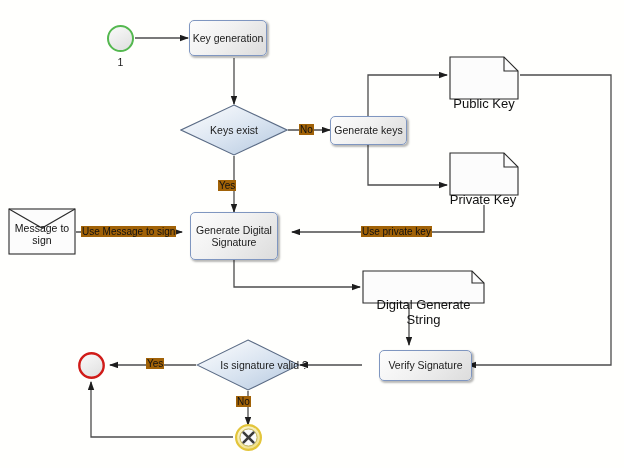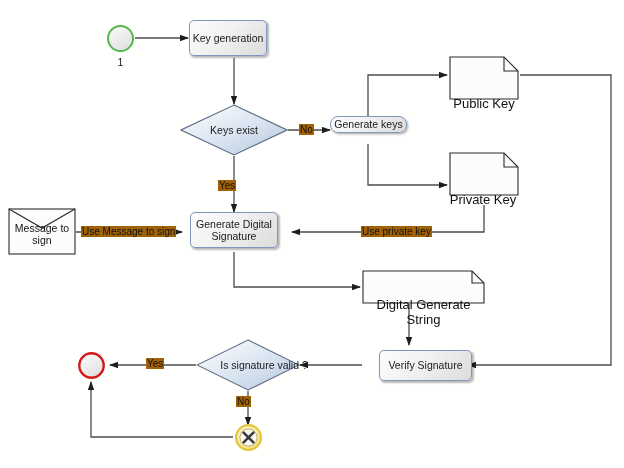--- a/index.html
+++ b/index.html
@@ -194,21 +194,21 @@
     <span>Key generation</span>
   </div>
 
   <div class="node diamond-wrap" style="left:180px; top:104px; width:108px; height:52px;">
     <svg width="108" height="52" viewBox="0 0 108 52">
       <polygon points="54,1 107,26 54,51 1,26" fill="url(#diaGrad)" stroke="#5a6b85" stroke-width="1.1"></polygon>
     </svg>
     <div class="diamond-label">Keys exist</div>
   </div>
 
-  <div class="node proc" style="left:330px; top:116px; width:77px; height:17px;border-radius:8px;">
+  <div class="node proc" style="left:330px; top:116px; width:77px; height:29px;">
     <span>Generate keys</span>
   </div>
 
   <div class="node doc" style="left:449px; top:56px; width:70px; height:44px;">
     <svg width="70" height="44" viewBox="0 0 70 44">
       <path d="M1,1 L55,1 L69,15 L69,43 L1,43 Z" fill="#fcfcfc" stroke="#2b2b2b" stroke-width="1.1"></path>
       <path d="M55,1 L55,15 L69,15" fill="none" stroke="#2b2b2b" stroke-width="1.1"></path>
     </svg>
     <div class="doc-label" style="padding-right:6px;">Public Key</div>
   </div>
@@ -222,21 +222,21 @@
   </div>
 
   <div class="node env" style="left:8px; top:208px; width:68px; height:47px;">
     <svg width="68" height="47" viewBox="0 0 68 47">
       <rect x="1" y="1" width="66" height="45" fill="#fcfcfc" stroke="#2b2b2b" stroke-width="1.1"></rect>
       <path d="M1,1 L34,20 L67,1" fill="none" stroke="#2b2b2b" stroke-width="1.1"></path>
     </svg>
     <div class="env-label">Message to sign</div>
   </div>
 
-  <div class="node proc" style="left:190px; top:212px; width:88px; height:36px;">
+  <div class="node proc" style="left:190px; top:212px; width:88px; height:48px;">
     <span>Generate Digital Signature</span>
   </div>
 
   <div class="node doc" style="left:362px; top:270px; width:123px; height:34px;">
     <svg width="123" height="34" viewBox="0 0 123 34">
       <path d="M1,1 L110,1 L122,13 L122,33 L1,33 Z" fill="#fcfcfc" stroke="#2b2b2b" stroke-width="1.1"></path>
       <path d="M110,1 L110,13 L122,13" fill="none" stroke="#2b2b2b" stroke-width="1.1"></path>
     </svg>
     <div class="doc-label" style="padding-right:6px;">Digital Generate String</div>
   </div>

